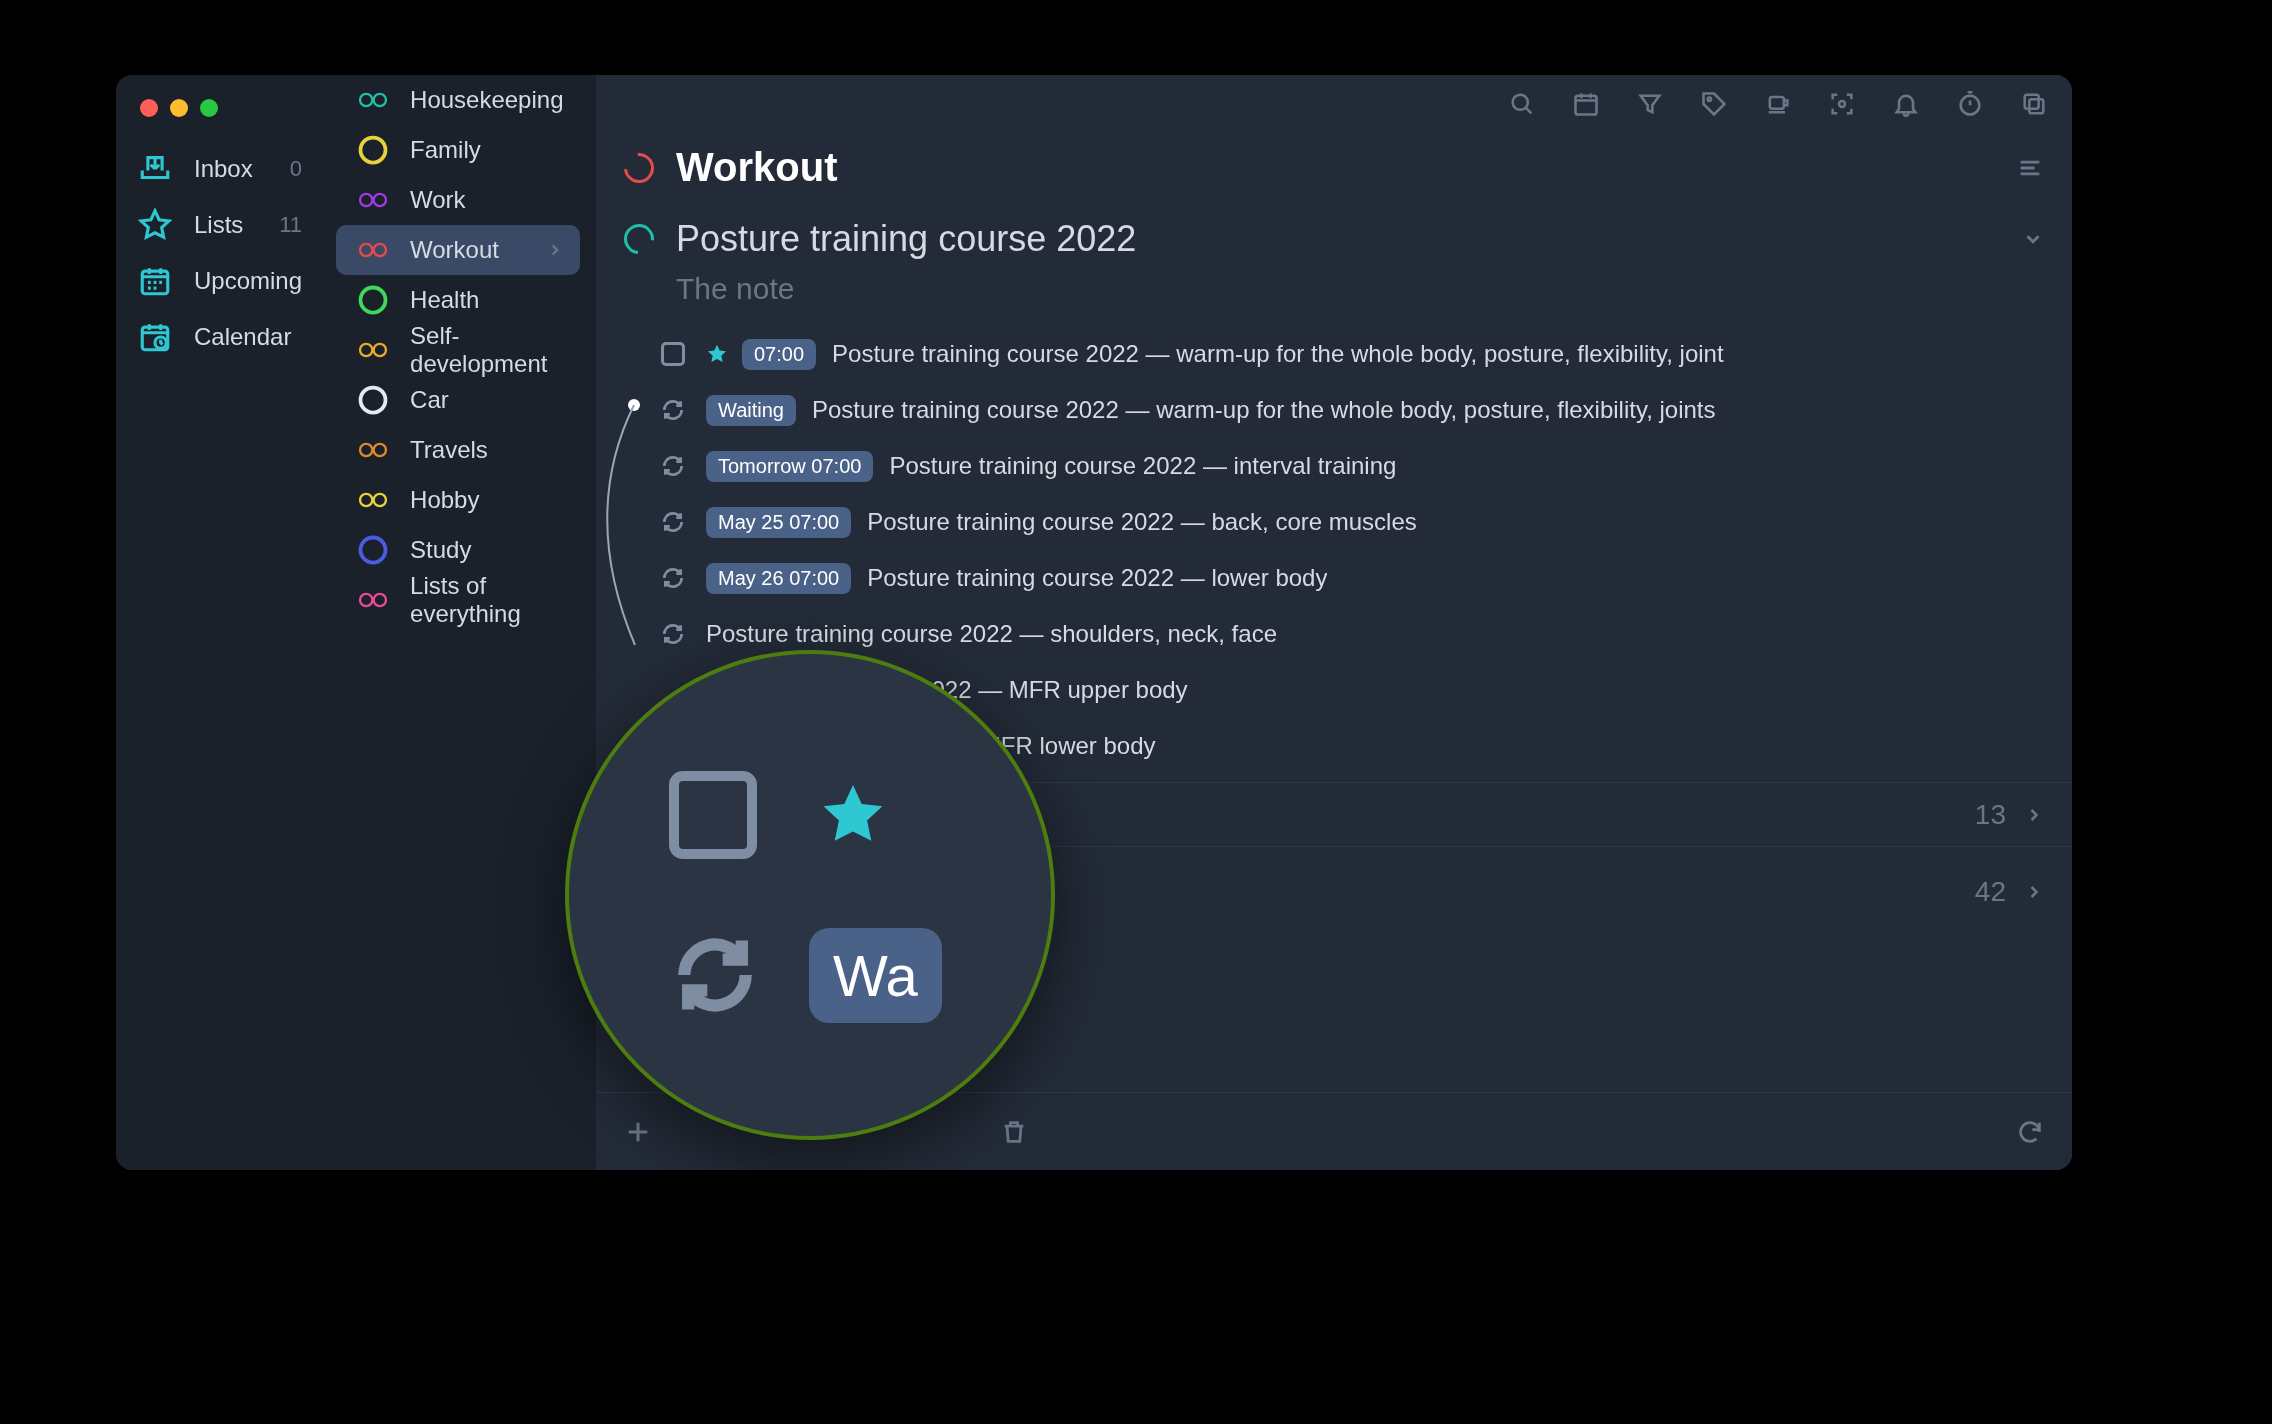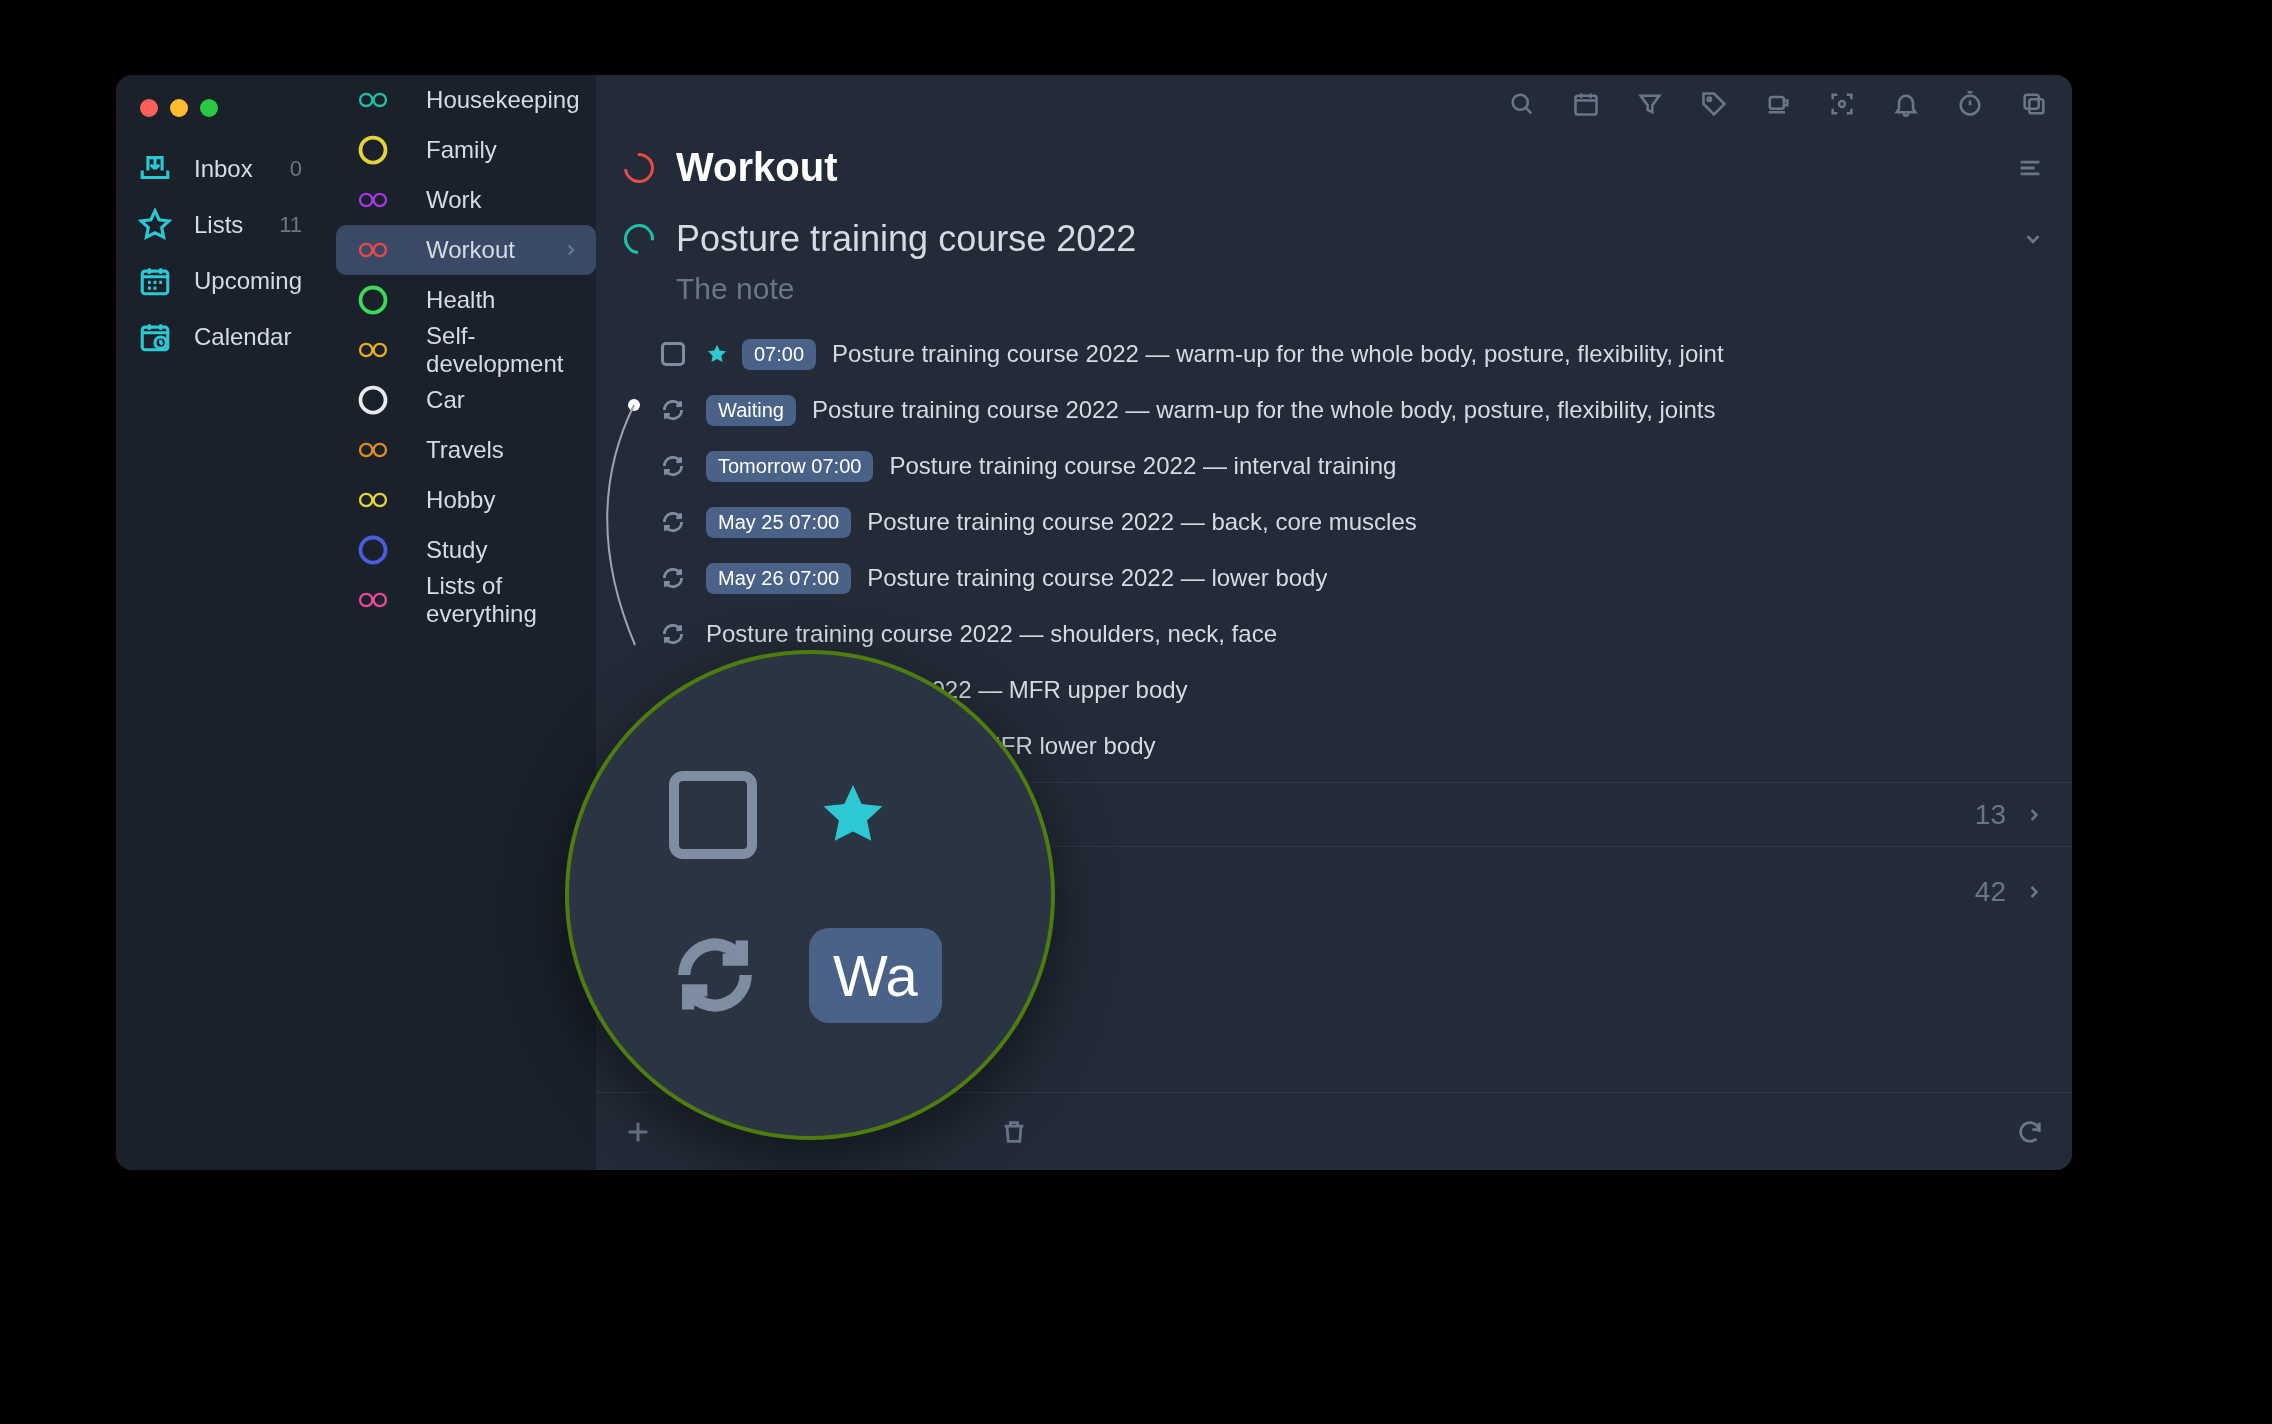--- a/index.html
+++ b/index.html
@@ -25,21 +25,21 @@
   .tl-yel{background:#febc2e;}
   .tl-grn{background:#28c840;}
 
   
   .sidebar{width:480px;background:var(--bg-sidebar);display:flex;flex-direction:row;}
   .sb-top{padding-top:66px;}
   .sb-item{display:flex;align-items:center;height:56px;padding:0 24px 0 22px;font-size:24px;color:var(--text);cursor:default;}
   .sb-item .ico{width:34px;height:34px;display:flex;align-items:center;justify-content:center;margin-right:22px;color:var(--accent-cyan);}
   .sb-item .count{margin-left:auto;color:var(--text-dim);font-size:22px;}
   .divider{height:1px;background:var(--border);margin:12px 0;}
-  .sb-proj{display:flex;align-items:center;height:50px;padding:0 16px 0 22px;font-size:24px;color:var(--text);border-radius:10px;margin:0 10px;gap:16px;}
+  .sb-proj{display:flex;align-items:center;height:50px;padding:0 16px 0 22px;font-size:24px;color:var(--text);border-radius:10px;margin:0 10px;}
   .sb-proj.selected{background:var(--select-bg);}
   .ring{width:30px;height:30px;margin-right:22px;flex:0 0 30px;}
   .sb-proj .chev{margin-left:auto;color:var(--text-dim);}
   .sb-new{display:flex;align-items:center;height:50px;padding:0 16px 0 22px;font-size:22px;color:var(--text-dim);margin-top:6px;}
   .sb-new .plus{width:30px;height:30px;margin-right:22px;display:flex;align-items:center;justify-content:center;}
   .sb-footer{margin-top:auto;height:78px;border-top:1px solid var(--border);display:flex;align-items:center;padding:0 24px;gap:58px;}
   .sfico{width:32px;height:32px;color:var(--accent-cyan);}
 
   
   .main{flex:1;display:flex;flex-direction:column;background:var(--bg-main);}

